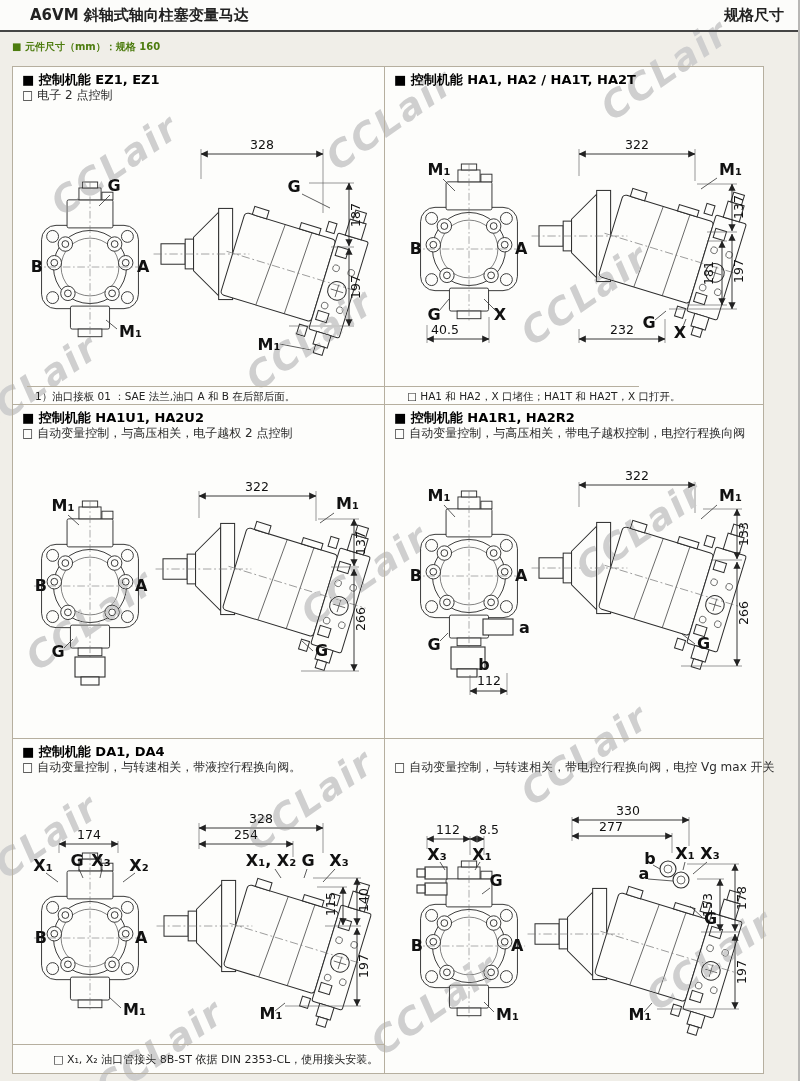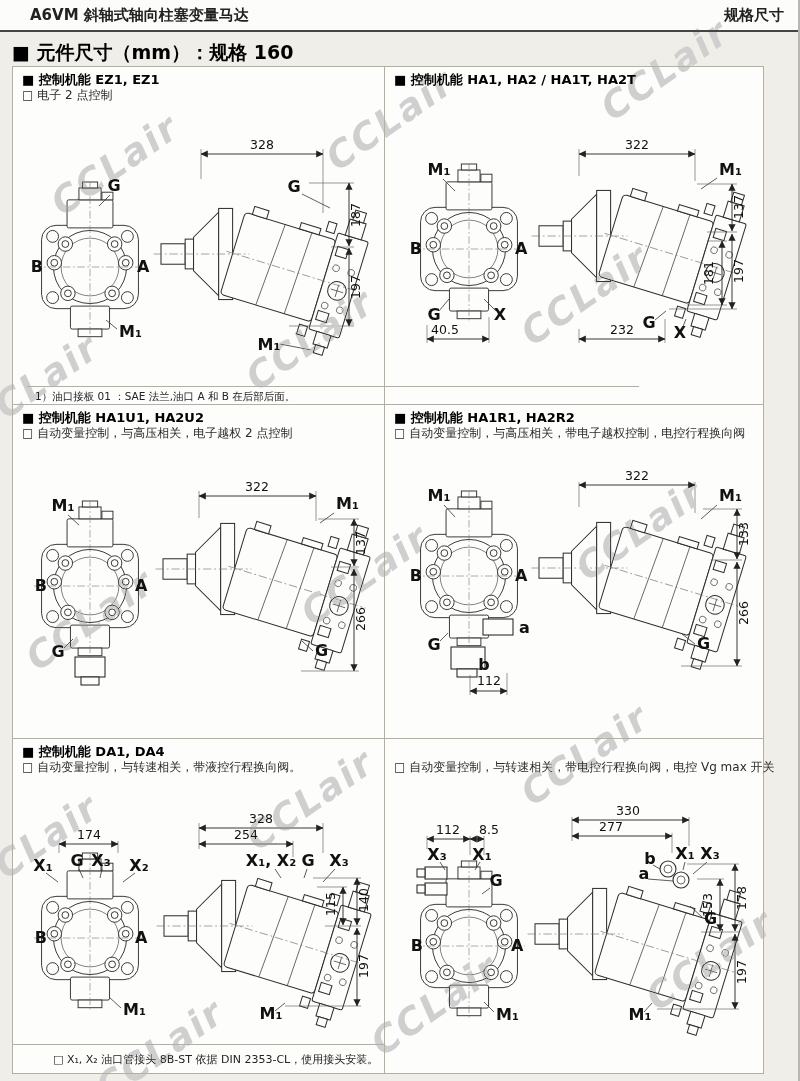--- a/index.html
+++ b/index.html
@@ -9,21 +9,21 @@
     font-family:"DejaVu Sans","Liberation Sans",sans-serif;
     color:#1c1c1c;
   }
   .titlebar{
     position:absolute;left:0;top:0;width:798px;height:32px;box-sizing:border-box;
     background:#fcfcfa;border-bottom:2px solid #454545;
     display:flex;align-items:center;justify-content:space-between;
     padding:0 14px 0 30px;font-size:15px;font-weight:600;color:#222;
   }
   .section-heading{
-    position:absolute;left:12px;top:40px;font-size:19px;font-weight:600;color:#000000;
+    position:absolute;left:12px;top:40px;font-size:10px;font-weight:600;color:#4d7c0f;
   }
   .box{
     position:absolute;left:12px;top:66px;width:750px;height:1006px;
     background:#fdfdfb;border:1px solid #b6af9f;box-sizing:content-box;
   }
   .vdiv{position:absolute;left:371px;top:0;width:1px;height:1006px;background:#b6af9f;}
   .hdiv{position:absolute;left:0;width:750px;height:1px;background:#b6af9f;}
   .cell{position:absolute;}
   .panel-title{position:absolute;left:9px;top:4px;font-size:13px;font-weight:600;color:#000000;white-space:nowrap;}
   .panel-desc{position:absolute;left:9px;top:20px;font-size:12px;color:#2b2b2b;white-space:nowrap;}
@@ -211,20 +211,21 @@
       <line class="ldr" x1="297" y1="208" x2="301" y2="198"></line>
       <line class="ext" x1="194" y1="208" x2="194" y2="222"></line>
       <line class="ext" x1="280" y1="198" x2="280" y2="222"></line>
       <line class="dln" x1="194" y1="218" x2="280" y2="218" marker-start="url(#ar)" marker-end="url(#ar)"></line>
       <text class="dt" x="237" y="213" text-anchor="middle">232</text>
     </svg>
   </div>
 
   <div class="noteband">
     <div class="note-l">1）油口接板 01 ：SAE 法兰,油口 A 和 B 在后部后面。</div>
+    <div class="note-r">□ HA1 和 HA2，X 口堵住；HA1T 和 HA2T，X 口打开。</div>
   </div>
 
   <div class="cell" style="left:0;top:338px;width:371px;height:333px">
     <div class="panel-title">■ 控制机能 HA1U1, HA2U2</div>
     <div class="panel-desc">□ 自动变量控制，与高压相关，电子越权 2 点控制</div>
     <svg class="drawing" style="top:56px" width="371" height="276" viewBox="0 0 371 276">
       <use href="#fv" transform="translate(77,125) scale(0.85)"></use>
       <rect class="st" x="62" y="196" width="30" height="20"></rect>
       <rect class="st" x="68" y="216" width="18" height="8"></rect>
       <use href="#sv" transform="translate(150,108) scale(0.93)"></use>

